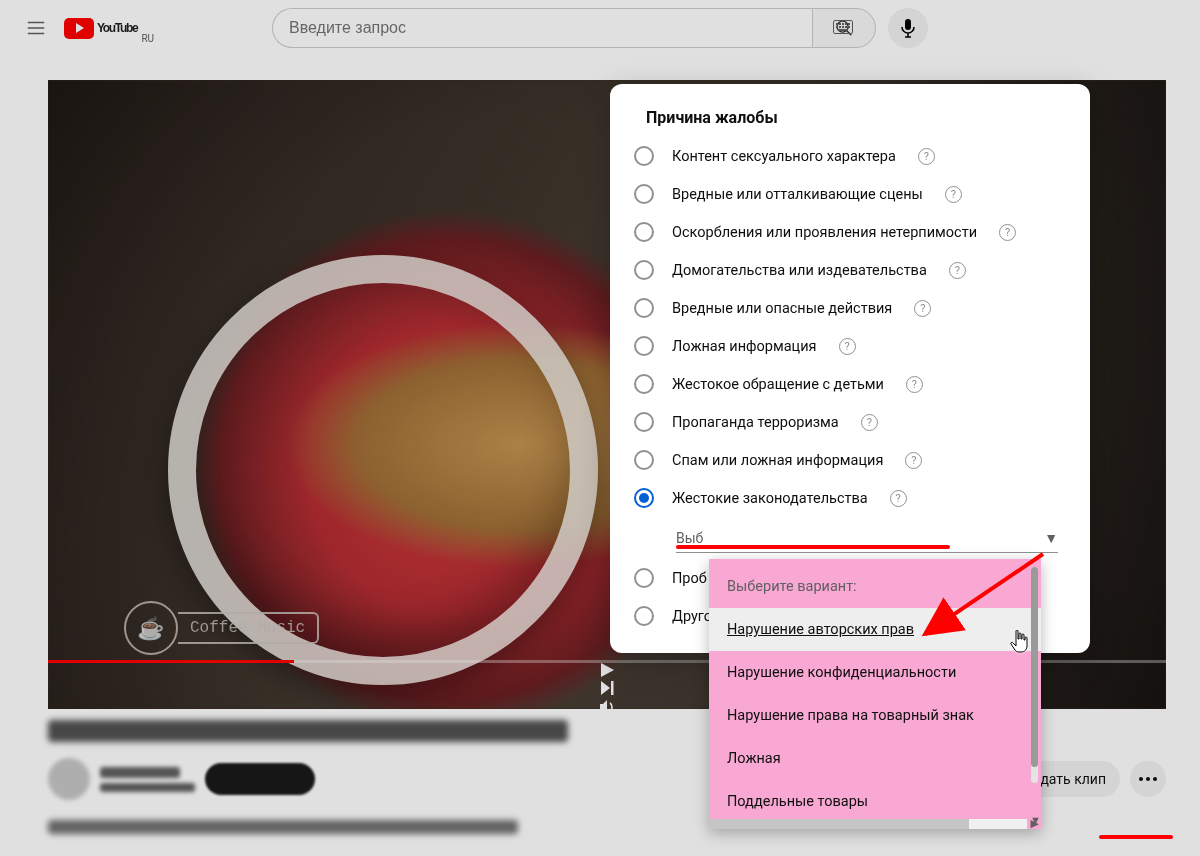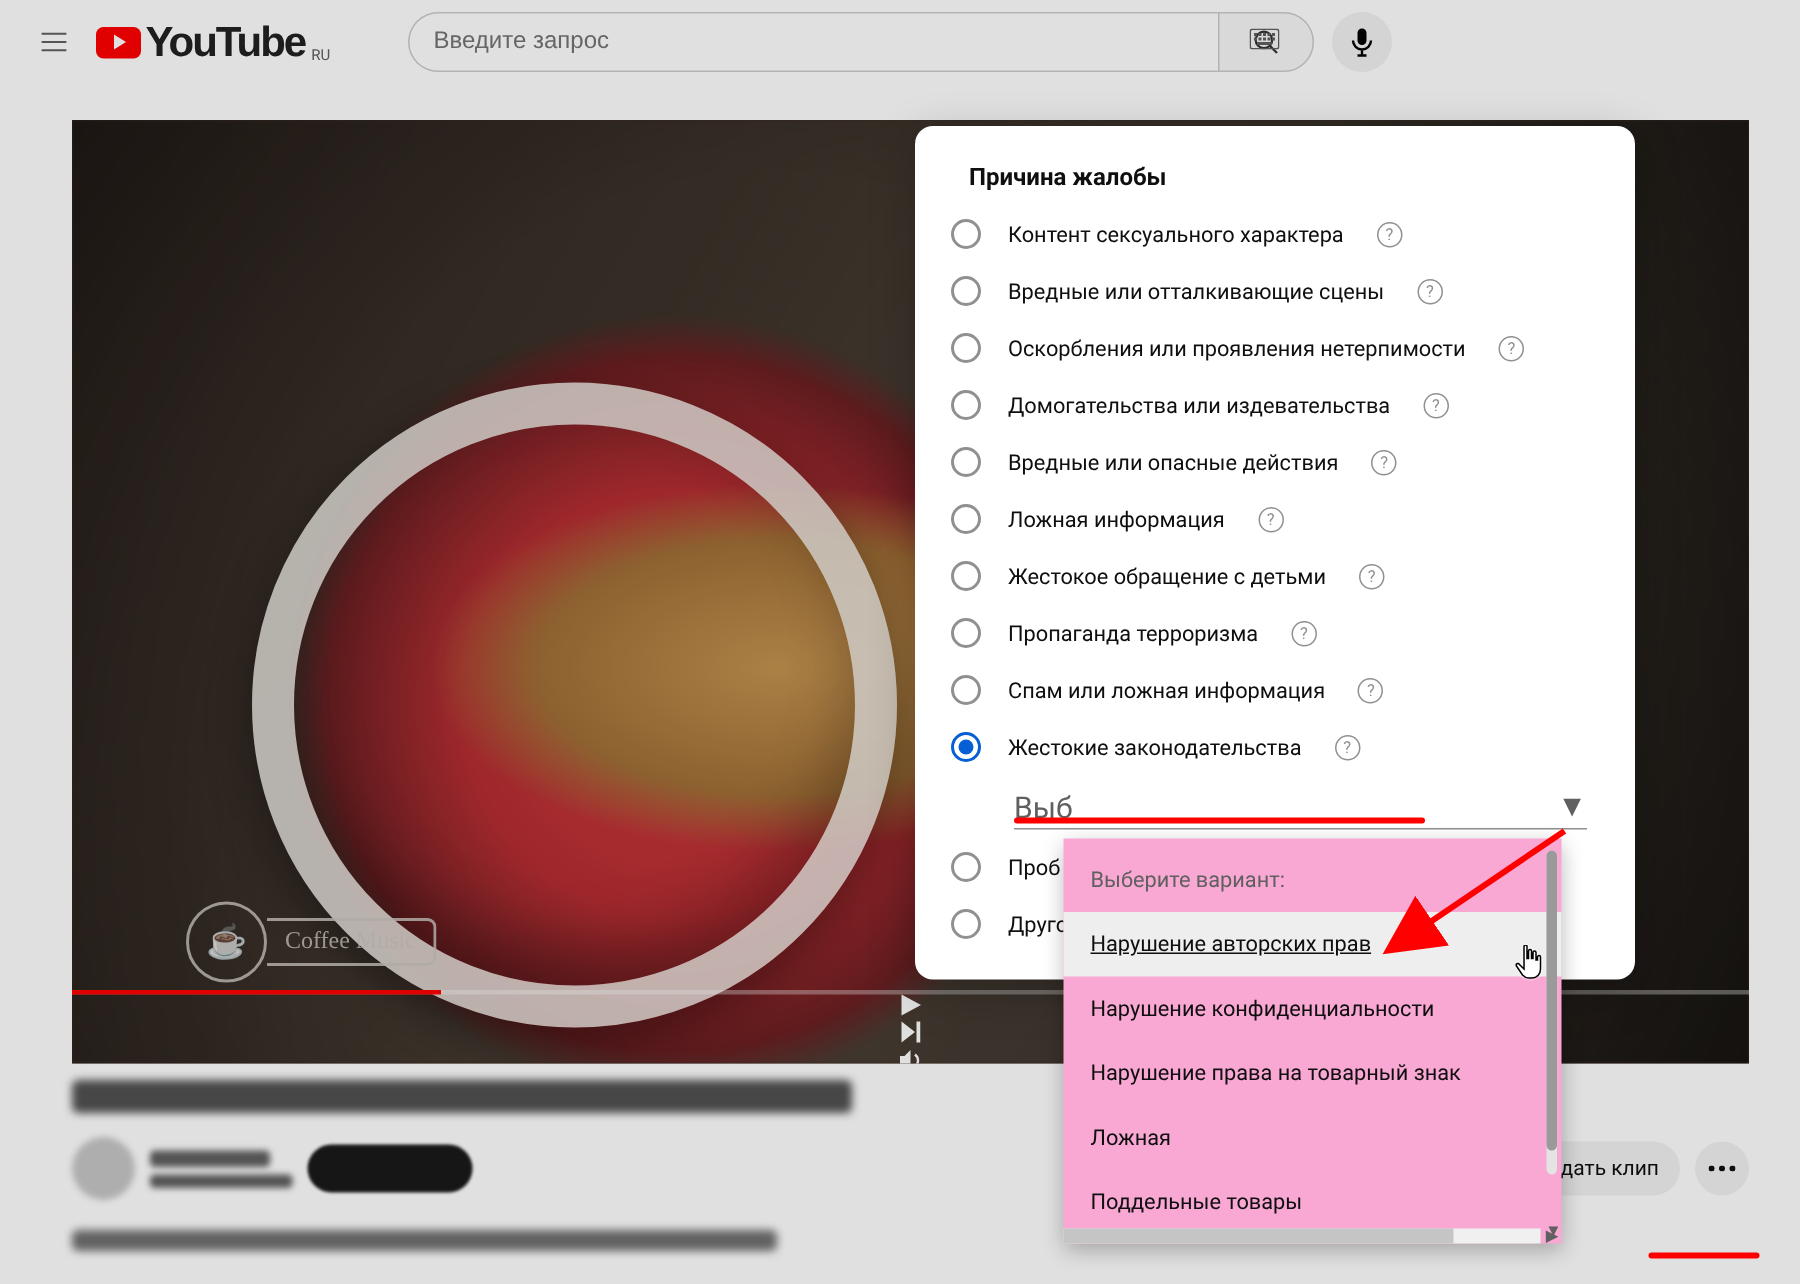--- a/index.html
+++ b/index.html
@@ -5,42 +5,42 @@
   * { box-sizing: border-box; margin: 0; padding: 0; }
   html, body { width: 1200px; height: 856px; overflow: hidden; font-family: Roboto, Arial, sans-serif; background: #fff; }
   .dim-overlay { position: absolute; inset: 0; background: rgba(0,0,0,0.12); pointer-events: none; z-index: 5; }
 
   
   .topbar { position: absolute; top:0; left:0; right:0; height:56px; background:#fff; display:flex; align-items:center; padding:0 16px; z-index:1;}
   .menu-btn { width:40px;height:40px;display:flex;align-items:center;justify-content:center;border-radius:50%;color:#606060;}
   .yt-logo { display:flex;align-items:center;margin-left:8px; }
   .yt-logo .play { width:30px;height:21px;background:#ff0000;border-radius:5px;display:flex;align-items:center;justify-content:center;}
   .yt-logo .play::after{content:"";border-left:8px solid #fff;border-top:5px solid transparent;border-bottom:5px solid transparent;margin-left:2px;}
-  .yt-logo .txt{font-family:Arial;font-weight:700;font-size:28px;letter-spacing:-1.3px;color:#212121;margin-left:3px;}
+  .yt-logo .txt{font-family:Arial;font-weight:700;font-size:12px;letter-spacing:-1.3px;color:#212121;margin-left:3px;}
   .yt-sup{font-size:10px;color:#606060;margin-left:4px;align-self:flex-start;margin-top:20px;}
   .searchbox{position:absolute;left:50%;transform:translateX(-50%);display:flex;align-items:center;}
   .searchbox input{width:540px;height:40px;border:1px solid #ccc;border-right:none;border-radius:40px 0 0 40px;padding:0 16px;font-size:16px;outline:none;color:#888;background:#fff;}
   .kbd-icon{position:absolute;right:75px;top:10px;color:#606060;font-size:17px;}
   .search-btn{width:64px;height:40px;border:1px solid #ccc;border-radius:0 40px 40px 0;background:#f8f8f8;display:flex;align-items:center;justify-content:center;color:#333;}
   .mic-btn{width:40px;height:40px;border-radius:50%;background:#f2f2f2;margin-left:12px;display:flex;align-items:center;justify-content:center;color:#030303;}
 
   
   .video{position:absolute;left:48px;top:80px;width:1118px;height:629px;border-radius:0;overflow:hidden;background:#3a2a22;z-index:1;}
   .video .bg{position:absolute;inset:0;
     background:
       radial-gradient(circle at 42% 60%, rgba(0,0,0,0.0) 0%, rgba(0,0,0,0.0) 45%, rgba(0,0,0,0.55) 100%),
       radial-gradient(ellipse 320px 170px at 42% 58%, #c49350 0%, #a06f36 50%, rgba(120,70,30,0) 72%),
       radial-gradient(ellipse 420px 420px at 36% 62%, #d13b3e 0%, #b42d32 34%, #6b1f22 55%, rgba(60,20,20,0) 62%),
       linear-gradient(120deg, #2e2520 0%, #3b3129 30%, #4a4036 55%, #2b2520 100%);
     filter: blur(1px);
   }
   .cup-rim{position:absolute;left:120px;top:175px;width:430px;height:430px;border-radius:50%;border:28px solid rgba(235,230,225,0.85);box-shadow:inset 0 -26px 40px rgba(0,0,0,.25), 0 10px 30px rgba(0,0,0,.4);}
   .watermark{position:absolute;left:76px;bottom:54px;display:flex;align-items:center;opacity:.85;}
   .watermark .circ{width:54px;height:54px;border:2px solid #c9c4bd;border-radius:50%;display:flex;align-items:center;justify-content:center;color:#c9c4bd;font-size:22px;}
-  .watermark .tag{height:32px;border:2px solid #c9c4bd;border-left:none;border-radius:0 6px 6px 0;padding:0 12px;color:#c9c4bd;font-family:Liberation Serif, serif;font-size:16px;display:flex;align-items:center;}
+  .watermark .tag{height:32px;border:2px solid #c9c4bd;border-left:none;border-radius:0 6px 6px 0;padding:0 12px;color:#c9c4bd;font-family:Liberation Mono, monospace;font-size:16px;display:flex;align-items:center;}
 
   .controls{position:absolute;left:0;right:0;bottom:0;height:48px;display:flex;align-items:center;padding:0 14px;color:#fff;z-index:2;flex-direction:column;}
   .progress-track{position:absolute;left:0;right:0;bottom:46px;height:3px;background:rgba(255,255,255,.35);}
   .progress-fill{height:100%;width:22%;background:#ff0000;}
   .cbtn{width:36px;height:36px;display:flex;align-items:center;justify-content:center;}
   .ctime{font-size:12.5px;margin-left:8px;color:#ddd;}
   .controls .spacer{flex:1;}
 
   
   .under{position:absolute;left:48px;top:720px;right:34px;z-index:1;}
@@ -60,21 +60,21 @@
   .dialog{position:absolute;left:610px;top:84px;width:480px;background:#fff;border-radius:12px;box-shadow:0 8px 30px rgba(0,0,0,.25);z-index:10;padding:24px 0 14px;}
   .dialog h2{font-size:16px;font-weight:700;color:#0f0f0f;padding:0 36px 6px;}
   .opts{padding:4px 8px;}
   .opt{display:flex;align-items:center;padding:9px 16px;gap:18px;}
   .radio{width:20px;height:20px;border:2px solid #909090;border-radius:50%;flex:none;}
   .radio.sel{border-color:#065fd4;display:flex;align-items:center;justify-content:center;}
   .radio.sel::after{content:"";width:10px;height:10px;background:#065fd4;border-radius:50%;}
   .opt .lbl{font-size:14.5px;color:#0f0f0f;}
   .help{width:17px;height:17px;border:1.5px solid #909090;border-radius:50%;color:#909090;font-size:11px;display:flex;align-items:center;justify-content:center;margin-left:4px;}
 
-  .sub-select{margin:6px 24px 6px 58px;border-bottom:1px solid #909090;display:flex;align-items:center;height:30px;color:#606060;font-size:20px;}
+  .sub-select{margin:6px 24px 6px 58px;border-bottom:1px solid #909090;display:flex;align-items:center;height:30px;color:#606060;font-size:14px;}
   .sub-select .arrow{margin-left:auto;color:#606060;}
 
   
   .dropdown{position:absolute;left:709px;top:559px;width:332px;background:#f9a8d4;box-shadow:0 4px 14px rgba(0,0,0,.28);z-index:20;padding:6px 0;}
   .dd-item{padding:13px 18px;font-size:14.5px;color:#0f0f0f;}
   .dd-item.head{color:#606060;}
   .dd-item.hover{background:#eeeeee;text-decoration:underline;}
   .dd-scroll{position:absolute;right:3px;top:8px;width:7px;bottom:46px;background:#e4e4e4;border-radius:4px;}
   .dd-thumb{position:absolute;right:3px;top:8px;width:7px;height:200px;background:#9a9a9a;border-radius:4px;}
   .dd-down{position:absolute;right:0;bottom:2px;color:#606060;font-size:11px;}

